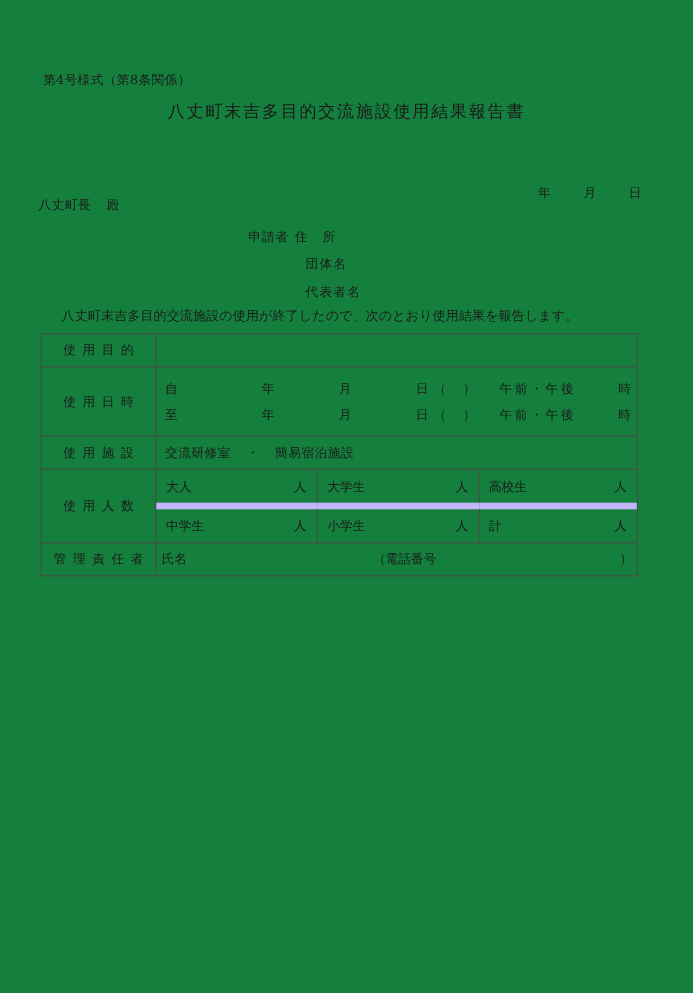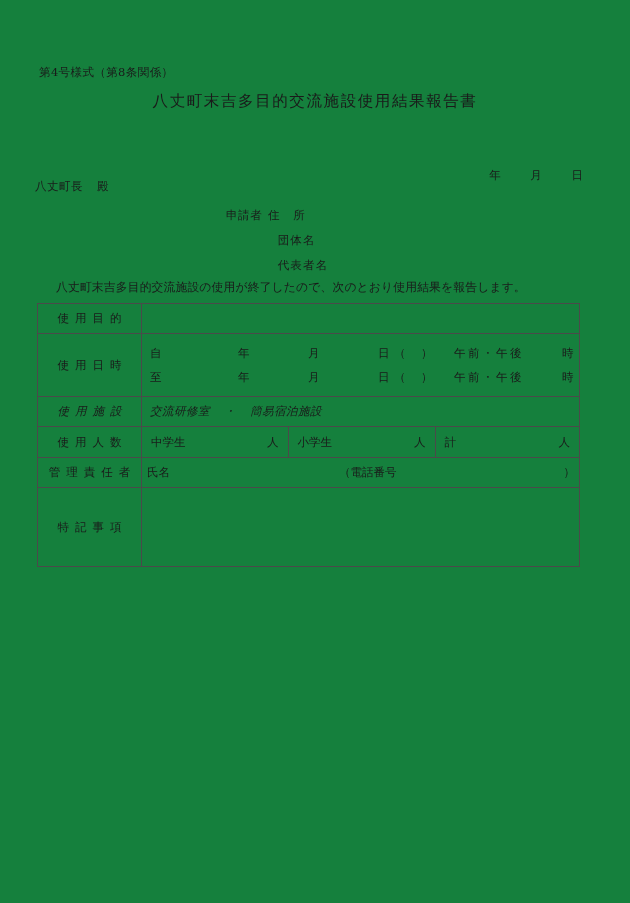--- a/index.html
+++ b/index.html
@@ -104,21 +104,21 @@
   }
   .lbl .sp {
     display: inline-block;
     letter-spacing: 6px;
     text-indent: 6px;
     padding: 0 4px;
   }
   .cell { padding: 0 10px; }
 
   .r-purpose td { height: 29px; }
-  .r-facility td { height: 29px; font-style: italic; }
+  .r-facility td { height: 29px; }
   .r-manager td { height: 29px; }
   .r-notes td { height: 78px; }
 
   
   .dt-wrap { height: 62px; display: flex; flex-direction: column; justify-content: center; }
   .dt-line {
     display: flex;
     align-items: center;
     height: 24px;
     white-space: nowrap;
@@ -248,20 +248,40 @@
           <table class="ppl-sub">
             <colgroup>
               <col style="width:146px;">
               <col style="width:147px;">
               <col>
             </colgroup>
             <tbody>
               <tr>
                 <td>
                   <div class="ppl-cell">
+                    <span>大人</span>
+                    <span>人</span>
+                  </div>
+                </td>
+                <td>
+                  <div class="ppl-cell">
+                    <span>大学生</span>
+                    <span>人</span>
+                  </div>
+                </td>
+                <td>
+                  <div class="ppl-cell">
+                    <span>高校生</span>
+                    <span>人</span>
+                  </div>
+                </td>
+              </tr>
+              <tr>
+                <td>
+                  <div class="ppl-cell">
                     <span>中学生</span>
                     <span>人</span>
                   </div>
                 </td>
                 <td>
                   <div class="ppl-cell">
                     <span>小学生</span>
                     <span>人</span>
                   </div>
                 </td>
@@ -283,23 +303,17 @@
         </td>
         <td>
           <div class="mgr">
             <span class="name">氏名</span>
             <span class="tel-open">（電話番号</span>
             <span class="tel-close">）</span>
           </div>
         </td>
       </tr>
 
-      <tr class="r-notes">
-        <td class="lbl">
-          <span class="sp">特記事項</span>
-        </td>
-        <td class="cell"></td>
-      </tr>
 
     </tbody>
   </table>
 
 </div>
 
 </body></html>

